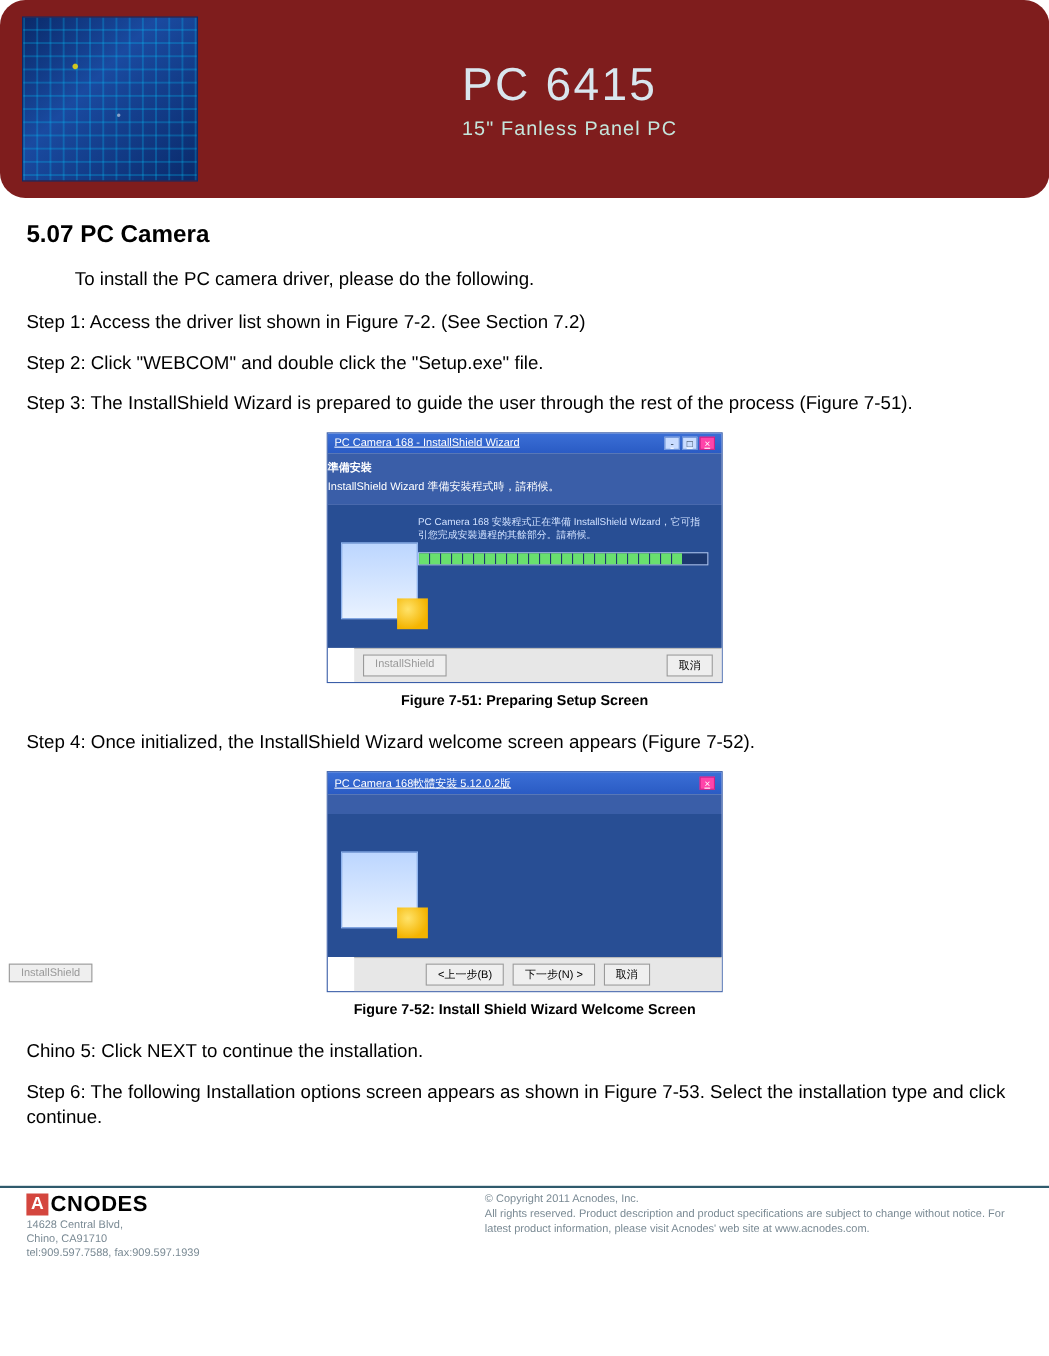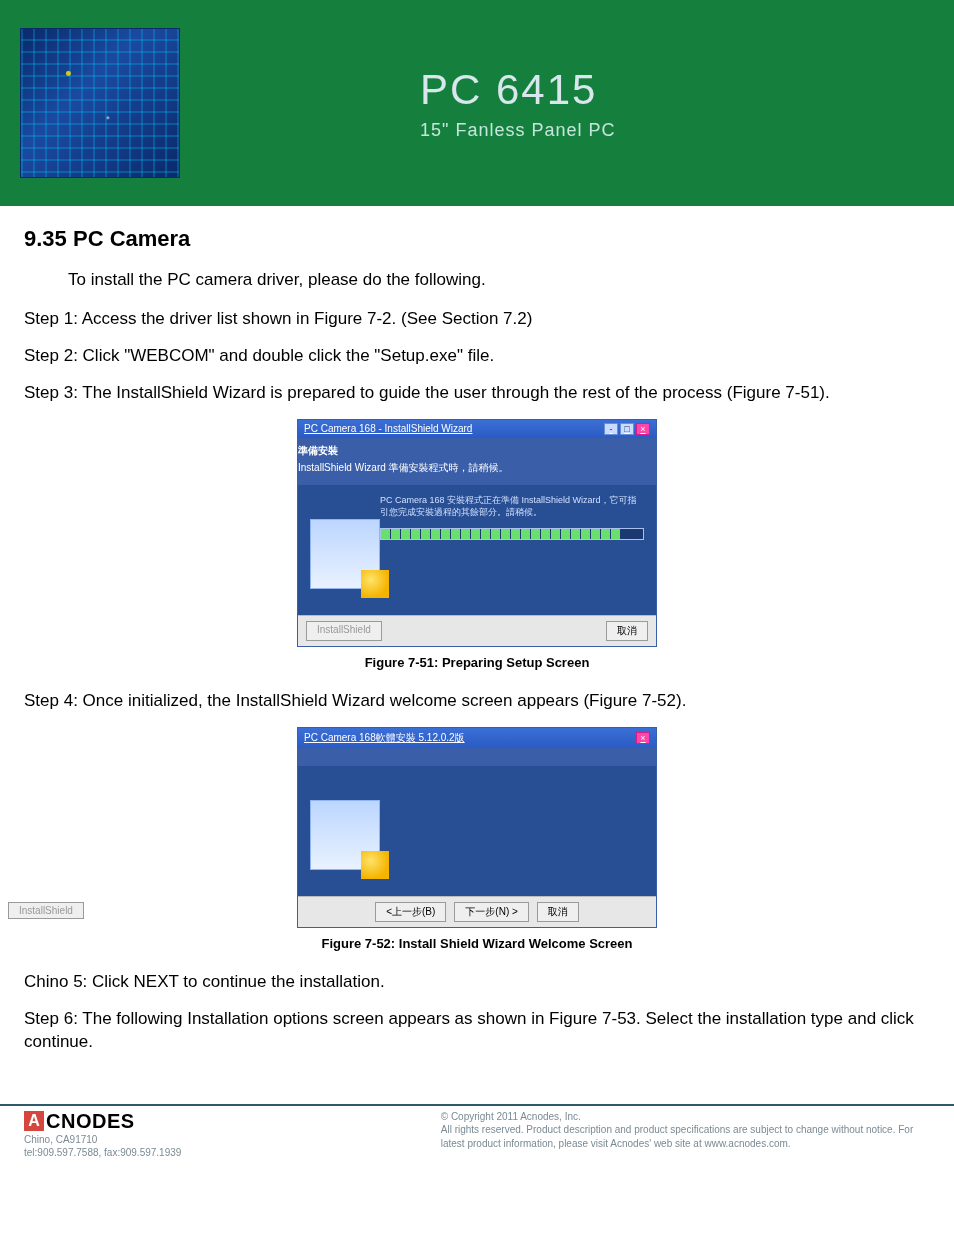--- a/index.html
+++ b/index.html
@@ -1,17 +1,17 @@
 <!DOCTYPE html>
 <html><head>
 <meta charset="utf-8">
 <style>
   * { box-sizing: border-box; margin: 0; padding: 0; }
   body { width: 954px; background: #fff; font-family: Arial, Helvetica, sans-serif; color: #000; }
-  .header { background: #15803d; height: 206px; position: relative; display: flex; align-items: center; }
+  .header { background: #7f1d1d; height: 180px; position: relative; display: flex; align-items: center; border-radius: 23px; }
   .header-img { width: 160px; height: 150px; margin-left: 20px; background: linear-gradient(135deg,#0a2a6a,#1a4aa0 40%,#0a2a6a); position: relative; border: 1px solid #0a2a6a; overflow: hidden; }
   .header-img::after { content:""; position:absolute; inset:0; background-image:
     radial-gradient(circle at 30% 30%, rgba(255,230,0,.8) 2px, transparent 3px),
     radial-gradient(circle at 55% 60%, rgba(255,255,255,.5) 1px, transparent 2px),
     linear-gradient(90deg, rgba(0,200,255,.25) 0 2px, transparent 2px 12px),
     linear-gradient(0deg,  rgba(0,200,255,.25) 0 2px, transparent 2px 12px);
     background-size: auto,auto,12px 12px,12px 12px; }
   .header-text { margin-left: 240px; color: #fff; }
   .product { font-size: 42px; color: #d9e6ee; font-weight: 400; letter-spacing: 2px; }
   .tagline { font-size: 18px; color: #c5e6dc; margin-top: 6px; letter-spacing: 1px; }
@@ -27,21 +27,21 @@
   .dlg .title .wbtn { width:14px; height:12px; background:#c9dcff; border:1px solid #6a8fd6; display:inline-flex; align-items:center; justify-content:center; font-size:9px; color:#234; }
   .dlg .title .wbtn.x { background:#f4a; color:#fff; border-color:#c28; }
   .dlg .sub { background:#3a5ea8; color:#fff; padding: 6px 10px 10px 0; }
   .dlg .sub .s1 { font-weight:bold; margin-bottom:3px; }
   .dlg .body { background:#284e94; color:#cfe0ff; padding: 10px 12px 18px 12px; display:flex; gap:0; position:relative; min-height:130px; }
   .dlg .body .pic { width:70px; height:70px; background:linear-gradient(#bcd6ff,#e9f2ff); border:1px solid #8fb4ef; position:relative; margin-top:24px; flex:0 0 auto; }
   .dlg .body .pic::after{ content:""; position:absolute; right:-10px; bottom:-10px; width:28px; height:28px; background:radial-gradient(circle at 35% 35%, #ffe36a, #f4b400 70%);}            
   .dlg .body .txt { flex:1; font-size:9px; line-height:1.3; }
   .dlg .progress { margin-top:10px; height:12px; border:1px solid #aac2ef; background:#1c3870; display:flex; }
   .dlg .progress .seg { width:9px; height:100%; background:#69e06e; margin-right:1px; }
-  .dlg .btnbar { background:#e7e7e7; padding:5px 8px; display:flex; justify-content:flex-end; gap:8px; border-top:1px solid #bbb; }
+  .dlg .btnbar { background:#e7e7e7; padding:5px 8px; display:flex; justify-content:flex-end; gap:8px; border-top:1px solid #bbb;margin-left:24px; }
   .dlg .btnbar.center { justify-content:center; }
   .dlg .btnbar button, .dlg .btnbar .btn { font-size:10px; padding:2px 10px; background:#efefef; border:1px solid #9a9a9a; }
   .dlg .btnbar .btn.disabled { color:#999; }
   .footer-sep { border-top:2px solid #2f5a6c; margin: 26px 0 0 0; }
   .footer { display:flex; padding: 4px 24px 18px 24px; font-size:11px; }
   .footer .left { width:46%; }
   .footer .right { width:54%; color:#7a8a94; font-size:10px; line-height:1.35; }
   .footer .logo { display:flex; align-items:center; gap:2px; }
   .footer .logo .mark { width:20px; height:20px; background:#d4463e; display:inline-flex; align-items:center; justify-content:center; color:#fff; font-weight:bold; font-size:16px; }
   .footer .logo .word { font-weight:bold; font-size:20px; letter-spacing:0.5px; color:#000; }
@@ -53,21 +53,21 @@
 <div class="header">
   <div class="header-img"></div>
   <div class="header-text">
     <div class="product">PC 6415</div>
     <div class="tagline">15" Fanless Panel PC</div>
   </div>
 </div>
 
 <div class="content">
   <h2 class="section">
-    <span>9.35</span>
+    <span>5.07</span>
     <span> </span>
     <span>PC Camera</span>
   </h2>
 
   <p class="intro">To install the PC camera driver, please do the following.</p>
 
   <p class="step">Step 1:  Access the driver list shown in Figure 7-2. (See Section 7.2)</p>
   <p class="step">Step 2:  Click "WEBCOM" and double click the "Setup.exe" file.</p>
   <p class="step">Step 3:  The InstallShield Wizard is prepared to guide the user through the rest of the process (Figure 7-51).</p>
 
@@ -155,20 +155,21 @@
 </div>
 
 <div class="footer-sep"></div>
 <div class="footer">
   <div class="left">
     <div class="logo">
       <span class="mark">A</span>
       <span class="word">CNODES</span>
     </div>
     <div class="addr">
+      <div>14628 Central Blvd,</div>
       <div>Chino, CA91710</div>
       <div>tel:909.597.7588, fax:909.597.1939</div>
     </div>
   </div>
   <div class="right">
     <div>© Copyright 2011 Acnodes, Inc.</div>
     <div>All rights reserved. Product description and product specifications are subject to change without notice. For latest product information, please visit Acnodes' web site at www.acnodes.com.</div>
   </div>
 </div>
 

